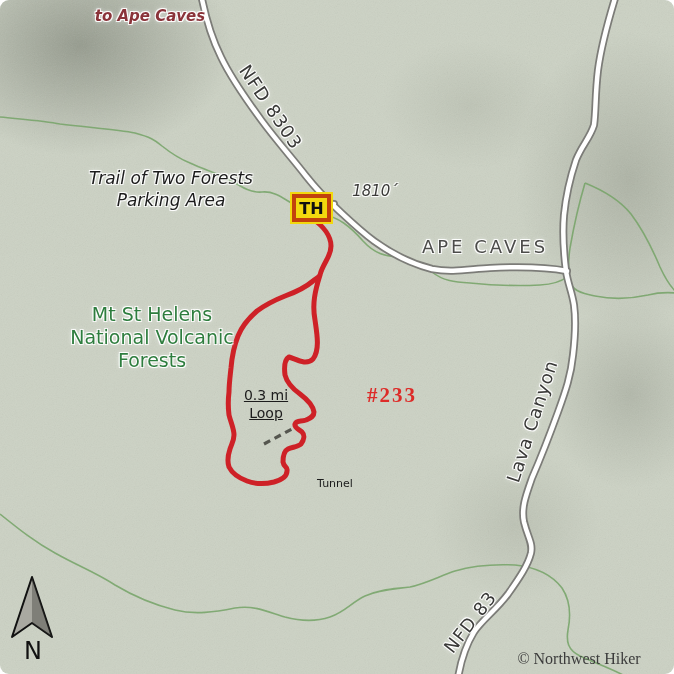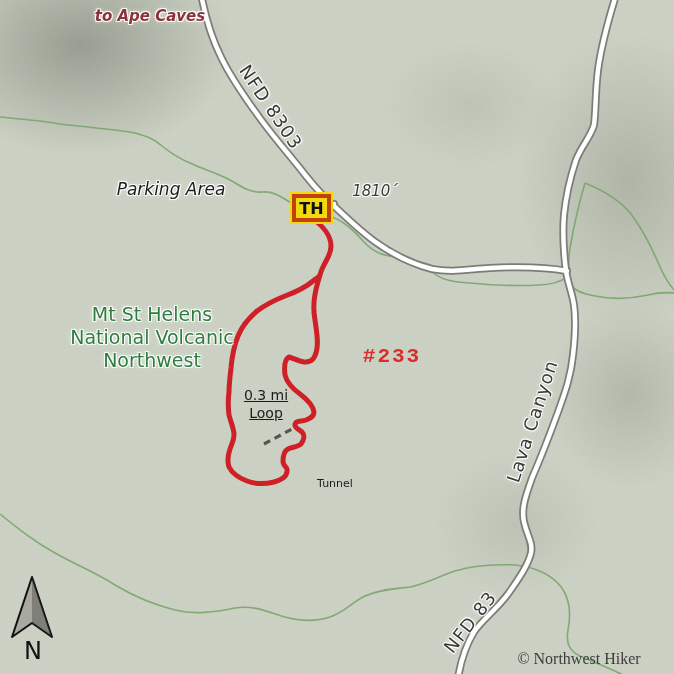--- a/index.html
+++ b/index.html
@@ -2,20 +2,21 @@
 <html style="--background: #ccd2c4; --trail-red: #ce2127; --trail-number-red: #dd2b28; --monument-green: #2e7d3e; --to-ape-caves-red: #8a3339; --road-fill: #ffffff; --road-casing: #7c7c78; --green-trail: #79a56b; --tunnel-dash-gray: #55564f; --trailhead-yellow: #f2d80e; --label-gray: #3a3a38;"><head>
 <meta charset="utf-8">
 <style>
   html,body{margin:0;padding:0;}
   .map{
     position:relative;
     width:674px;height:674px;
     overflow:hidden;
     background:var(--background,#ccd2c4);
     font-family:"DejaVu Sans",sans-serif;
+    border-radius:9px;
   }
   .blob{position:absolute;pointer-events:none;}
   .blob-tl{left:-80px;top:-70px;width:320px;height:230px;
     background:radial-gradient(ellipse at center, rgba(85,90,78,.45), rgba(85,90,78,0) 68%);}
   .blob-right{left:515px;top:30px;width:230px;height:300px;
     background:radial-gradient(ellipse at center, rgba(105,110,96,.30), rgba(105,110,96,0) 70%);}
   .blob-midright{left:545px;top:300px;width:170px;height:190px;
     background:radial-gradient(ellipse at center, rgba(100,105,92,.25), rgba(100,105,92,0) 70%);}
   .blob-upmid{left:380px;top:40px;width:180px;height:130px;
     background:radial-gradient(ellipse at center, rgba(110,115,100,.15), rgba(110,115,100,0) 70%);}
@@ -32,22 +33,22 @@
                  0 0 5px rgba(255,255,255,.9);
   }
   .italic{font-style:italic;}
   .center{text-align:center;}
   .to-ape-caves{font-size:15px;font-weight:bold;color:var(--to-ape-caves-red,#8a3339);}
   .road-label{font-size:18px;color:var(--label-gray,#3a3a38);letter-spacing:1px;}
   .parking{font-size:17px;line-height:22px;}
   .elevation{font-size:15px;color:var(--label-gray,#3a3a38);}
   .ape-caves{font-size:18px;color:#4c4c4a;letter-spacing:3px;}
   .monument{font-size:19px;line-height:23px;color:var(--monument-green,#2e7d3e);}
-  .trail-number{font-family:Liberation Mono, monospace;font-size:21px;font-weight:bold;
-    letter-spacing:2px;color:var(--trail-number-red,#dd2b28);text-shadow:none;}
+  .trail-number{font-family:Liberation Serif, serif;font-size:21px;font-weight:bold;
+    letter-spacing:2px;color:var(--trail-number-red,#dd2b28);text-shadow:none;margin-top:39px;}
   .loop-note{font-size:14px;line-height:18px;text-shadow:none;text-decoration:underline;}
   .tunnel{font-size:11px;text-shadow:none;margin-top:36px;}
   .copyright{font-family:Liberation Serif, serif;font-size:16px;color:#3c3c3c;
     letter-spacing:0px;text-shadow:none;}
   .compass-n{font-size:24px;color:#111;text-shadow:none;}
   .th-box{
     position:absolute;left:292px;top:194px;
     width:31px;height:20px;
     background:var(--trailhead-yellow,#f2d80e);
     border:4px solid #c2410c;
@@ -134,32 +135,34 @@
       <polygon points="32,577 52,637 32,623 12,637" fill="#a9a9a1" stroke="#111" stroke-width="2" stroke-linejoin="round"></polygon>
       <polygon points="32,577 52,637 32,623" fill="rgba(60,60,55,0.38)"></polygon>
     </g>
   </svg>
 
   <div class="label to-ape-caves italic" style="left:150px;top:16px;">to Ape Caves</div>
 
   <div class="label road-label" style="left:271px;top:107px;transform:translate(-50%,-50%) rotate(56deg);">NFD 8303</div>
 
   <div class="label italic center parking" style="left:171px;top:189px;">
+    <div>Trail of Two Forests</div>
     <div>Parking Area</div>
   </div>
 
   <div class="label elevation italic" style="left:375px;top:191px;">1810´</div>
 
   <div class="th-box">TH</div>
 
+  <div class="label ape-caves" style="left:485px;top:246px;">APE CAVES</div>
 
   <div class="label center monument" style="left:116px;top:337px;margin-left:36px;">
     <div>Mt St Helens</div>
     <div>National Volcanic</div>
-    <div>Northwest</div>
+    <div>Forests</div>
   </div>
 
   <div class="label trail-number" style="left:392px;top:356px;">#233</div>
 
   <div class="label center loop-note" style="left:266px;top:404px;">
     <div>0.3 mi</div>
     <div>Loop</div>
   </div>
 
   <div class="label tunnel" style="left:335px;top:447px;">Tunnel</div>

